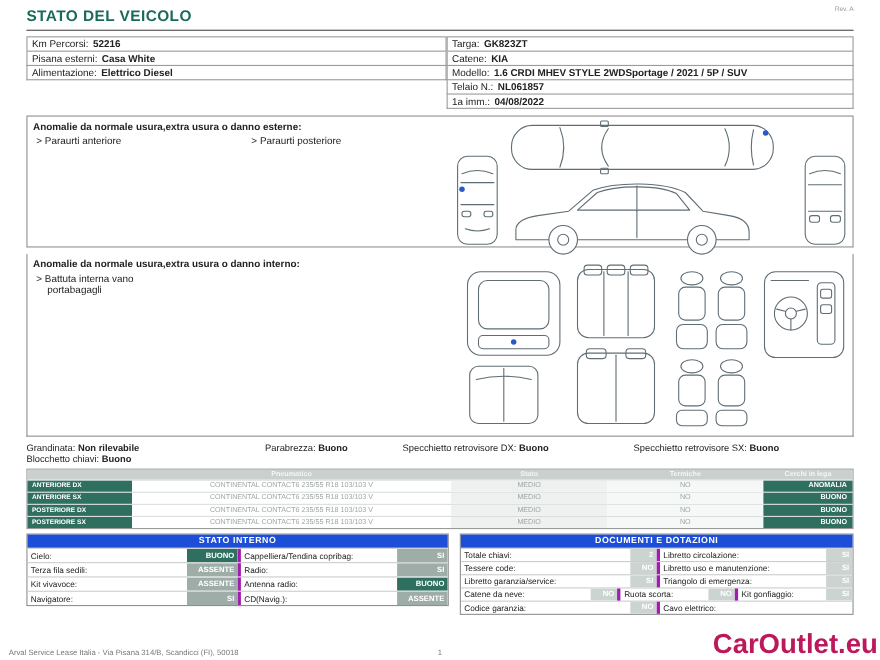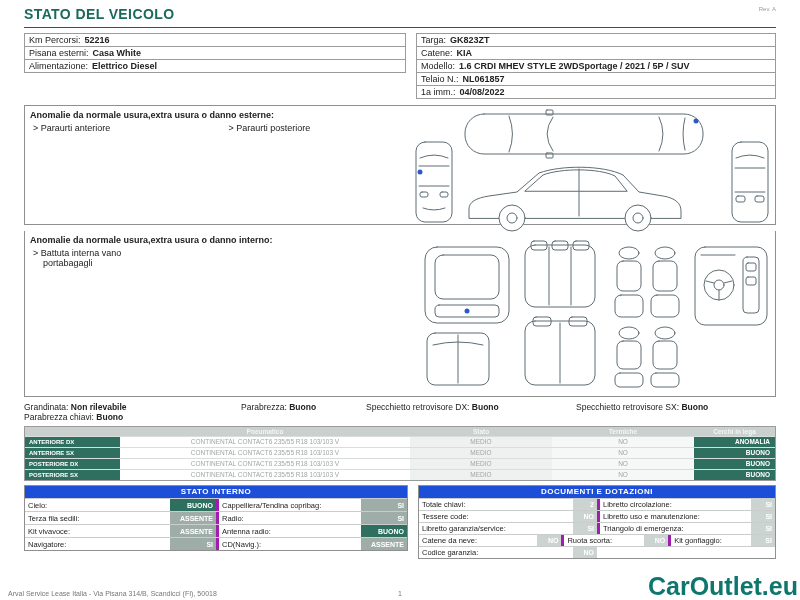--- a/index.html
+++ b/index.html
@@ -5,21 +5,21 @@
   html,body{margin:0;padding:0}
   body{width:800px;height:600px;position:relative;background:#fff;
        font-family:"Liberation Sans",sans-serif;color:#222;overflow:hidden;font-size:9px}
   .page{position:absolute;inset:0;padding:6px 24px;box-sizing:border-box}
 
   .hdr{position:relative;height:19px}
   .title{font-size:14px;font-weight:bold;color:#1a6a5c;letter-spacing:.4px}
   .rev{position:absolute;right:0;top:0;font-size:6px;color:#999}
   .hr{border-top:1.5px solid #4a4a4a;margin:2px 0 5px}
 
-  .info{display:flex;gap:10px}
+  .info{display:flex;}
   .itbl.left{width:382px}
   .itbl.right{flex:1}
   .irow{display:flex;align-items:center;height:12px;border:1px solid #9b9b9b;border-top:none;
         padding:0 4px;font-size:9px;white-space:nowrap;overflow:hidden}
   .itbl .irow:first-child{border-top:1px solid #9b9b9b}
   .ival{font-weight:bold;margin-left:4px}
 
   .sect{border:1px solid #8f8f8f;margin-top:6px;position:relative;box-sizing:border-box}
   .sect.ext{height:120px}
   .sect.int{height:166px;border-top:none}
@@ -68,21 +68,21 @@
         padding:0 3px;box-sizing:border-box;color:#fff;font-size:7px;font-weight:bold;margin-left:3px}
   .btable.right .chip{min-width:24px}
   .chip[data-tone="t"]{background:#2e6f60}
   .chip[data-tone="g"]{background:#9fada8}
   .chip[data-tone="l"]{background:#ccd4d1}
   .chip:empty{visibility:hidden}
 
   .footer{position:absolute;left:8px;right:8px;bottom:3px;font-size:7px;color:#777}
   .pageno{position:absolute;left:50%;transform:translateX(-50%);bottom:0}
   .watermark{position:absolute;right:2px;bottom:-1px;font-size:25px;font-weight:bold;
-             color:#0f766e;text-shadow:0 0 2px #fff}
+             color:#be185d;text-shadow:0 0 2px #fff}
 </style>
 </head>
 <body>
 
 <div class="page">
 
   <div class="hdr">
     <span class="title">STATO DEL VEICOLO</span>
     <span class="rev">Rev. A</span>
   </div>
@@ -260,21 +260,21 @@
         <span>Specchietto retrovisore DX:</span>
         <span class="v">Buono</span>
       </span>
       <span class="sum">
         <span>Specchietto retrovisore SX:</span>
         <span class="v">Buono</span>
       </span>
     </div>
     <div class="sline">
       <span class="sum">
-        <span>Parabrezza chiavi:</span>
+        <span>Blocchetto chiavi:</span>
         <span class="v">Buono</span>
       </span>
     </div>
   </div>
 
   <div class="tires">
     <div class="trow head">
       <div class="tc posh"></div>
       <div class="tc name">Pneumatico</div>
       <div class="tc st">Stato</div>
@@ -401,20 +401,24 @@
         <div class="bcell w30">
           <span>Kit gonfiaggio:</span>
           <span class="chip" data-tone="l">SI</span>
         </div>
       </div>
       <div class="brow">
         <div class="bcell half">
           <span>Codice garanzia:</span>
           <span class="chip" data-tone="l">NO</span>
         </div>
+        <div class="bcell half">
+          <span>Cavo elettrico:</span>
+          <span class="chip" data-tone="l"></span>
+        </div>
       </div>
     </div>
 
   </div>
 
   <div class="footer">
     <span>Arval Service Lease Italia - Via Pisana 314/B, Scandicci (FI), 50018</span>
     <span class="pageno">1</span>
   </div>
   <div class="watermark">CarOutlet.eu</div>

